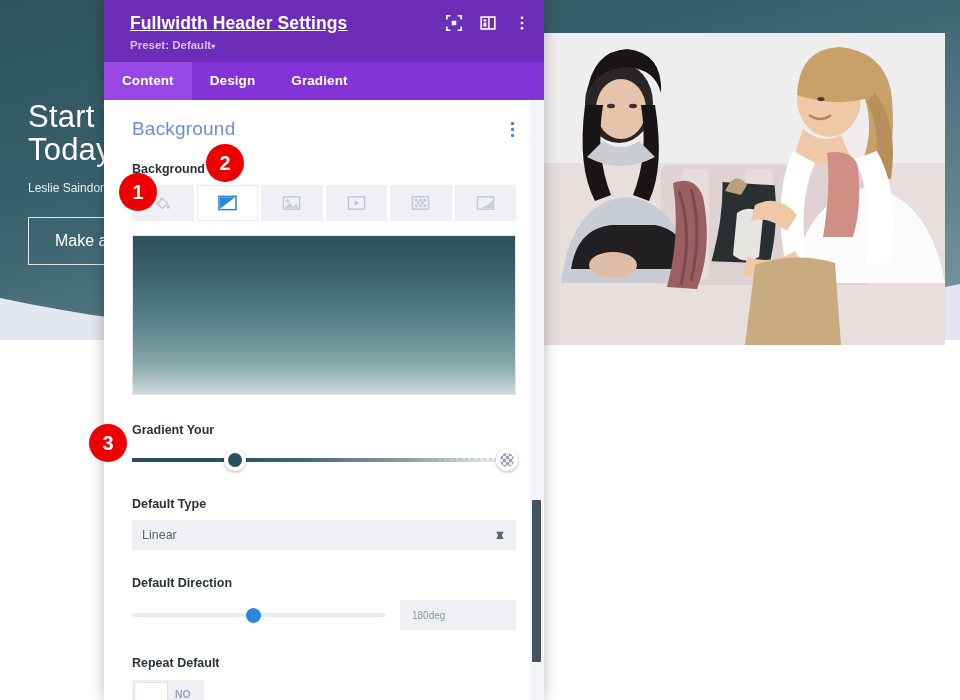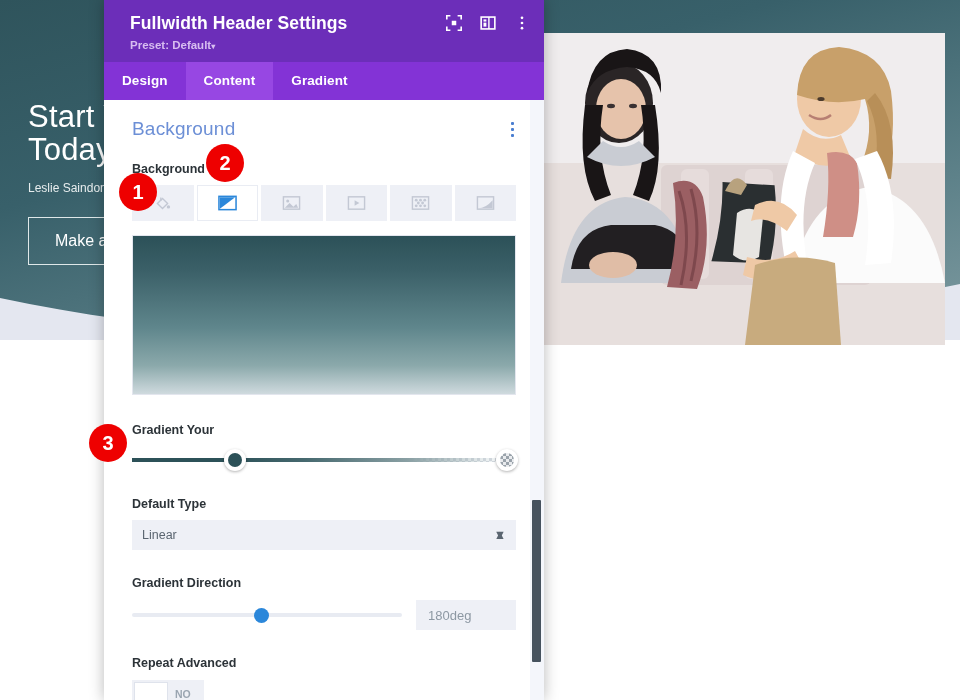--- a/index.html
+++ b/index.html
@@ -40,21 +40,21 @@
   .photo svg { display: block; }
 
   
   .modal {
     position: absolute; left: 104px; top: 0; width: 440px; height: 700px;
     background: #ffffff; z-index: 20;
     box-shadow: 0 0 14px rgba(0,0,0,.28);
     display: flex; flex-direction: column; overflow: hidden;
   }
   .m-head { background: #6c2eb9; padding: 13px 16px 11px 26px; position: relative; flex: none; }
-  .m-title { color: #ffffff; font-size: 17.5px; font-weight: bold; letter-spacing: .1px; }
+  .m-title { color: #ffffff; font-size: 17.5px; font-weight: bold; letter-spacing: .1px; text-decoration: underline; }
   .m-preset { color: #d7bdf0; font-size: 11.5px; font-weight: bold; margin-top: 5px; }
   .m-preset .caret { font-size: 8px; }
   .m-head-icons { position: absolute; right: 13px; top: 14px; display: flex; gap: 16px; align-items: center; }
   .hicon { width: 18px; height: 18px; display: block; cursor: pointer; }
 
   .m-tabs { background: #8333d6; display: flex; flex: none; }
   .m-tab {
     padding: 11px 18px 12px; color: #ffffff; font-size: 13.5px; font-weight: bold;
     cursor: pointer; letter-spacing: .1px;
   }
@@ -122,22 +122,22 @@
   .range-track { position: relative; flex: 1; height: 18px; }
   .range-track .rt {
     position: absolute; left: 0; right: 0; top: 7px; height: 4px;
     background: #e8ebf2; border-radius: 2px;
   }
   .range-thumb {
     position: absolute; top: 2px; width: 15px; height: 15px; border-radius: 50%;
     background: #2b87da; cursor: pointer;
   }
   .range-val {
-    width: 100px; height: 30px; background: #eef0f6; display: flex;
-    align-items: center; padding: 0 12px; font-size: 13px; color: #8d98a3;
+    width: 116px; height: 30px; background: #eef0f6; display: flex;
+    align-items: center; padding: 0 12px; font-size: 10px; color: #8d98a3;
   }
 
   .toggle {
     margin-top: 10px; width: 72px; height: 28px; background: #eef0f6;
     display: flex; align-items: center; cursor: pointer;
   }
   .toggle .knob {
     width: 34px; height: 24px; background: #ffffff; margin-left: 2px;
     border: 1px solid #dfe3ec;
   }
@@ -254,22 +254,22 @@
         </svg>
         <svg class="hicon" viewBox="0 0 20 20">
           <circle cx="10" cy="4.2" r="1.5" fill="#ffffff"></circle>
           <circle cx="10" cy="10" r="1.5" fill="#ffffff"></circle>
           <circle cx="10" cy="15.8" r="1.5" fill="#ffffff"></circle>
         </svg>
       </div>
     </div>
 
     <div class="m-tabs">
+      <div class="m-tab active">Content</div>
       <div class="m-tab">Design</div>
-      <div class="m-tab active">Content</div>
       <div class="m-tab">Gradient</div>
     </div>
 
     <div class="m-body">
       <div class="m-scroll">
 
         <div class="sec-head">
           <div class="sec-title">Background</div>
           <div class="dots-v">
               <i></i>
@@ -348,32 +348,32 @@
 
         <div class="fld">
           <div class="fld-label">Default Type</div>
           <div class="select-box">
             <span>Linear</span>
             <span class="spin">▲<br>▼</span>
           </div>
         </div>
 
         <div class="fld">
-          <div class="fld-label">Gradient Direction</div>
+          <div class="fld-label">Default Direction</div>
           <div class="range-row">
             <div class="range-track">
               <div class="rt"></div>
               <div class="range-thumb" style="left:45%;"></div>
             </div>
             <div class="range-val">180deg</div>
           </div>
         </div>
 
         <div class="fld">
-          <div class="fld-label">Repeat Advanced</div>
+          <div class="fld-label">Repeat Default</div>
           <div class="toggle">
             <div class="knob"></div>
             <div class="tlabel">NO</div>
           </div>
         </div>
 
       </div>
       <div class="scrolltrack"></div>
       <div class="scrollbar" style="top:400px;"></div>
     </div>

